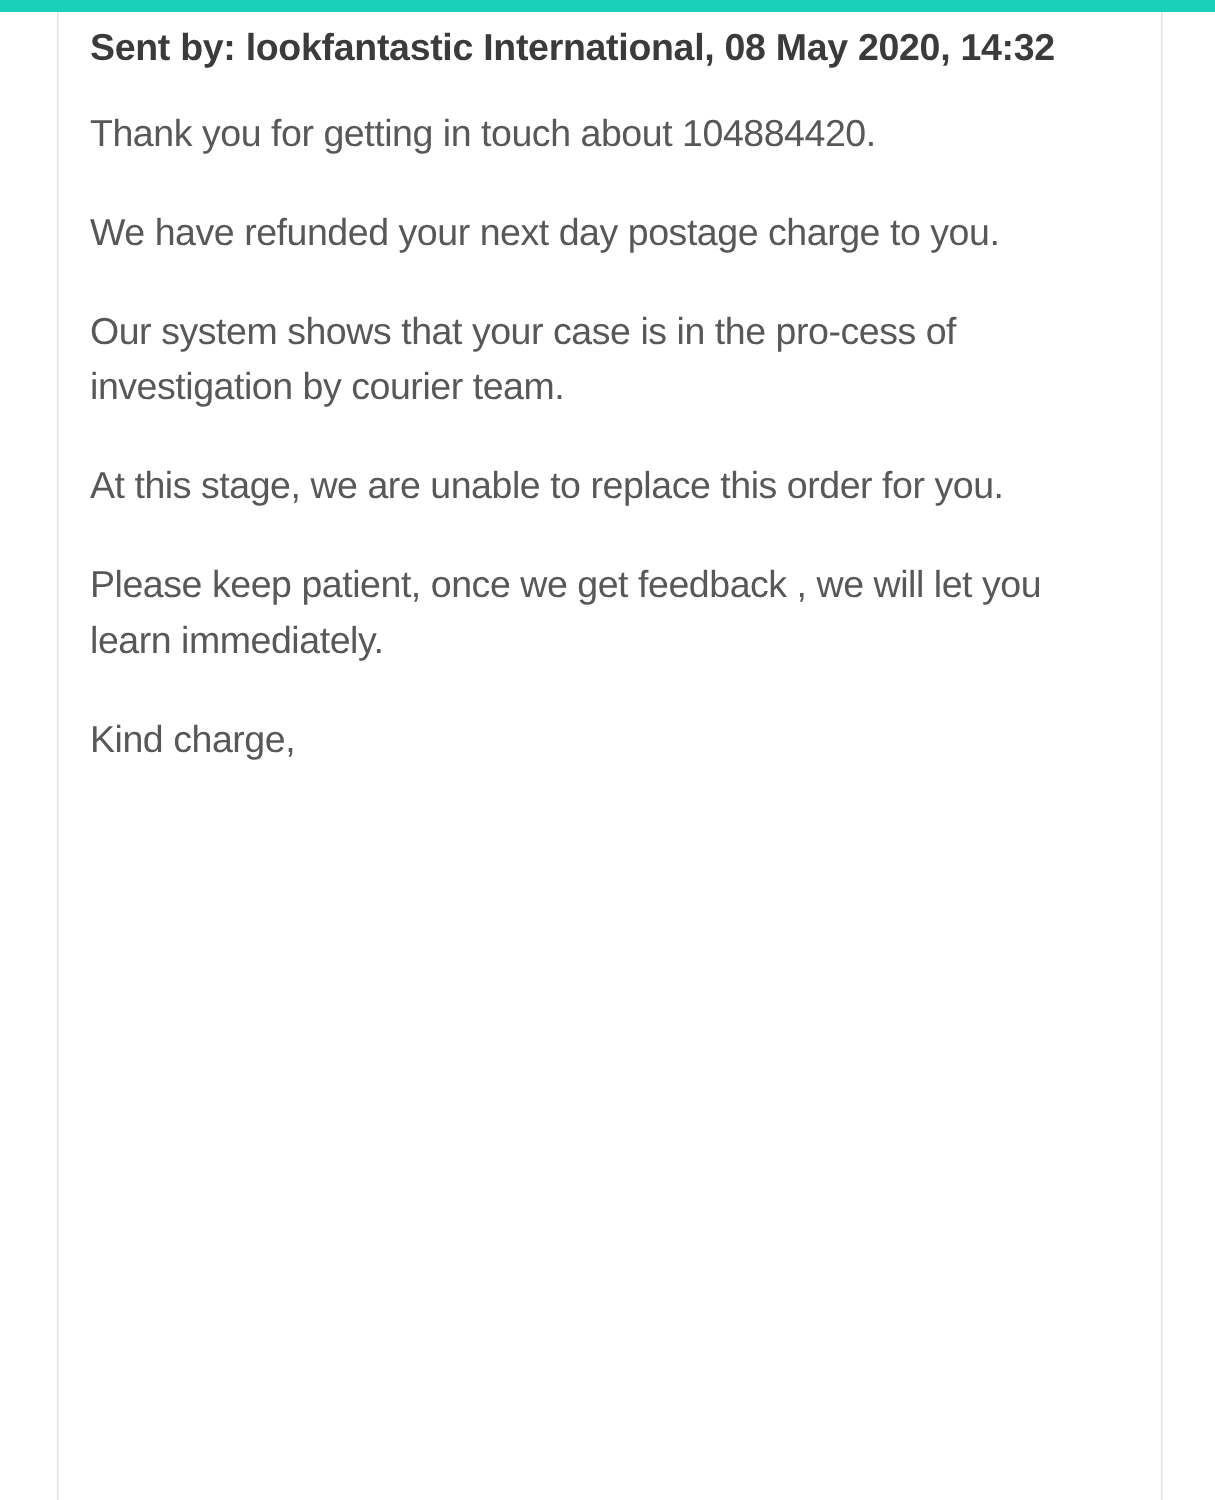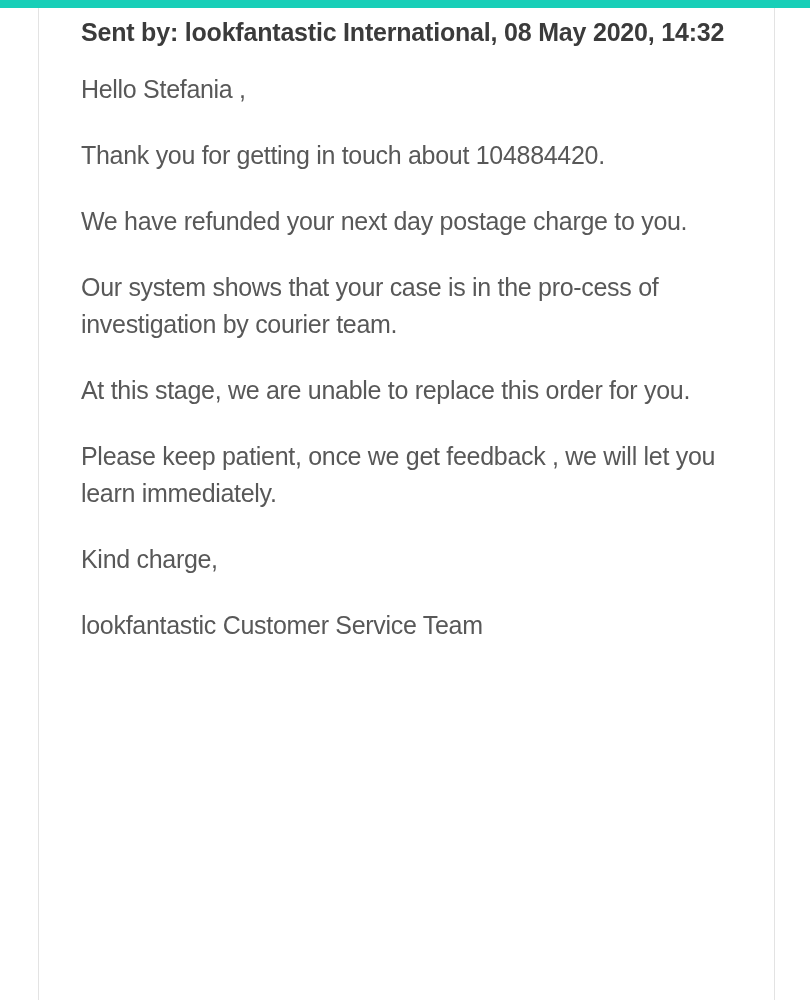--- a/index.html
+++ b/index.html
@@ -43,21 +43,21 @@
     background: #ffffff;
     border-left: 1px solid #e3e3e3;
   }
   .message-card {
     position: absolute;
     top: 8px;
     left: 40px;
     width: 734px;
     height: 992px;
     background: #ffffff;
-    padding: 8px 44px 0 41px;
+    padding: 8px 44px 0 20px;
   }
   .msg-header {
     font-size: 25px;
     font-weight: bold;
     color: #3b3b3b;
     line-height: 1.30;
     letter-spacing: -0.2px;
     margin-bottom: 22px;
   }
   .msg-body p {
@@ -78,25 +78,23 @@
   <div class="top-bar"></div>
 
   <div class="left-gutter"></div>
   <div class="right-gutter"></div>
 
   <div class="message-card">
 
     <div class="msg-header">Sent by: lookfantastic International, 08 May 2020, 14:32</div>
 
     <div class="msg-body">
-      <p>Hello Stefania ,</p>
       <p>Thank you for getting in touch about 104884420.</p>
       <p>We have refunded your next day postage charge to you.</p>
       <p>Our system shows that your case is in the pro-cess of investigation by courier team.</p>
       <p>At this stage, we are unable to replace this order for you.</p>
       <p>Please keep patient, once we get feedback , we will let you learn immediately.</p>
       <p>Kind charge,</p>
-      <p>lookfantastic Customer Service Team</p>
     </div>
 
   </div>
 
 </div>
 
 </body></html>

